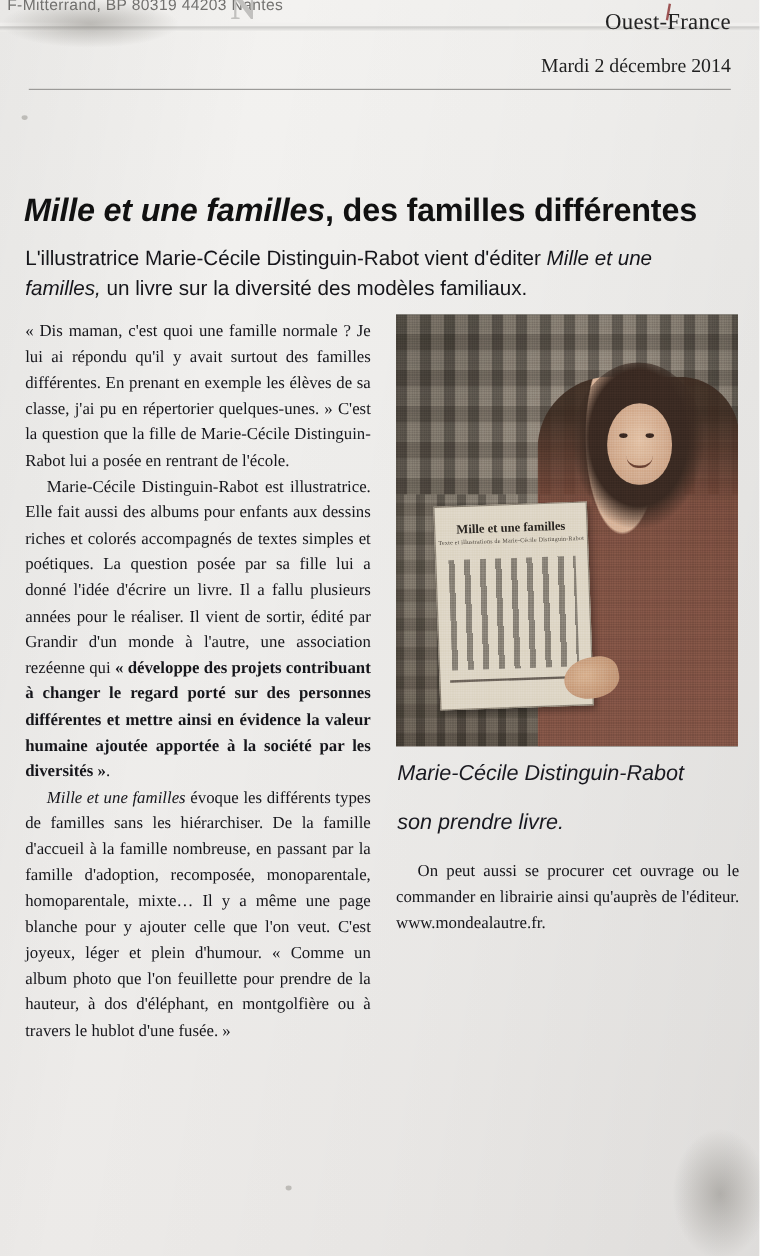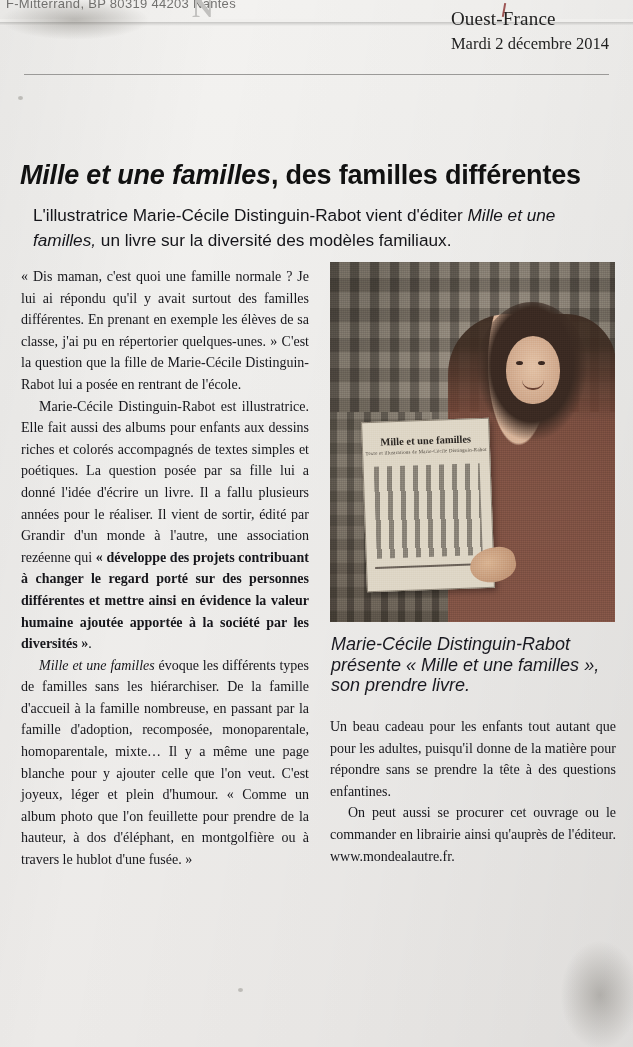--- a/index.html
+++ b/index.html
@@ -65,41 +65,42 @@
     position: absolute;
     left: 0; top: 22px;
     width: 633px; height: 4px;
     background: linear-gradient(180deg, rgba(120,120,118,.35), rgba(120,120,118,0));
   }
 
   
   .masthead {
     position: absolute;
     right: 24px; top: 8px;
+    text-align: right;
   }
   .masthead .paper-name {
     font-family: "Liberation Serif", serif;
     font-size: 19px;
     letter-spacing: .2px;
     color: #222;
     position: relative;
     display: inline-block;
   }
   .masthead .paper-name .tick {
     position: absolute;
     left: 52px; top: -5px;
     width: 2px; height: 14px;
     background: #8e3a3a;
     transform: rotate(10deg);
     opacity: .85;
   }
   .masthead .date {
     font-family: "Liberation Serif", serif;
     font-size: 16.5px;
-    margin-top: 4px;
+    margin-top: 15px;
     color: #1f1f1f;
   }
 
   .rule {
     position: absolute;
     left: 24px; top: 74px;
     width: 585px; height: 1px;
     background: #9b9a98;
   }
 
@@ -118,21 +119,20 @@
 
   
   .standfirst {
     position: absolute;
     left: 21px; top: 203px;
     width: 588px;
     font-family: "Liberation Sans", sans-serif;
     font-size: 17.2px;
     line-height: 25px;
     color: #15151a;
-    margin-left: 12px;
   }
   .standfirst .it { font-style: italic; }
 
   
   .col {
     position: absolute;
     font-family: Liberation Serif, serif;
     font-size: 14px;
     line-height: 21.6px;
     text-align: justify;
@@ -355,26 +355,25 @@
       <div class="bs">Texte et illustrations de Marie-Cécile Distinguin-Rabot</div>
       <div class="figures"></div>
       <div class="ground"></div>
     </div>
     <div class="hand"></div>
     <div class="grain"></div>
   </div>
 
   <div class="caption">
     <span>Marie-Cécile Distinguin-Rabot</span><br>
-    <span>présente « Mille et une familles »,</span><br>
+    <br>
     <span>son prendre livre.</span>
   </div>
 
   <div class="col col-right-lower">
-    <p class="noindent"> Un beau cadeau pour les enfants tout autant que pour les adultes, puisqu'il donne de la matière pour répondre sans se prendre la tête à des questions enfantines.</p>
     <p>On peut aussi se procurer cet ouvrage ou le commander en librairie ainsi qu'auprès de l'éditeur. www.mondealautre.fr.</p>
   </div>
 
   <div class="spot" style="left:18px; top:96px; width:5px; height:4px;"></div>
   <div class="spot" style="left:206px; top:770px; width:4px; height:3px;"></div>
   <div class="spot" style="left:238px; top:988px; width:5px; height:4px;"></div>
   <div class="smudge" style="left:0px; top:0px; width:150px; height:40px;"></div>
   <div class="smudge" style="left:560px; top:940px; width:80px; height:110px;"></div>
 </div>
 

